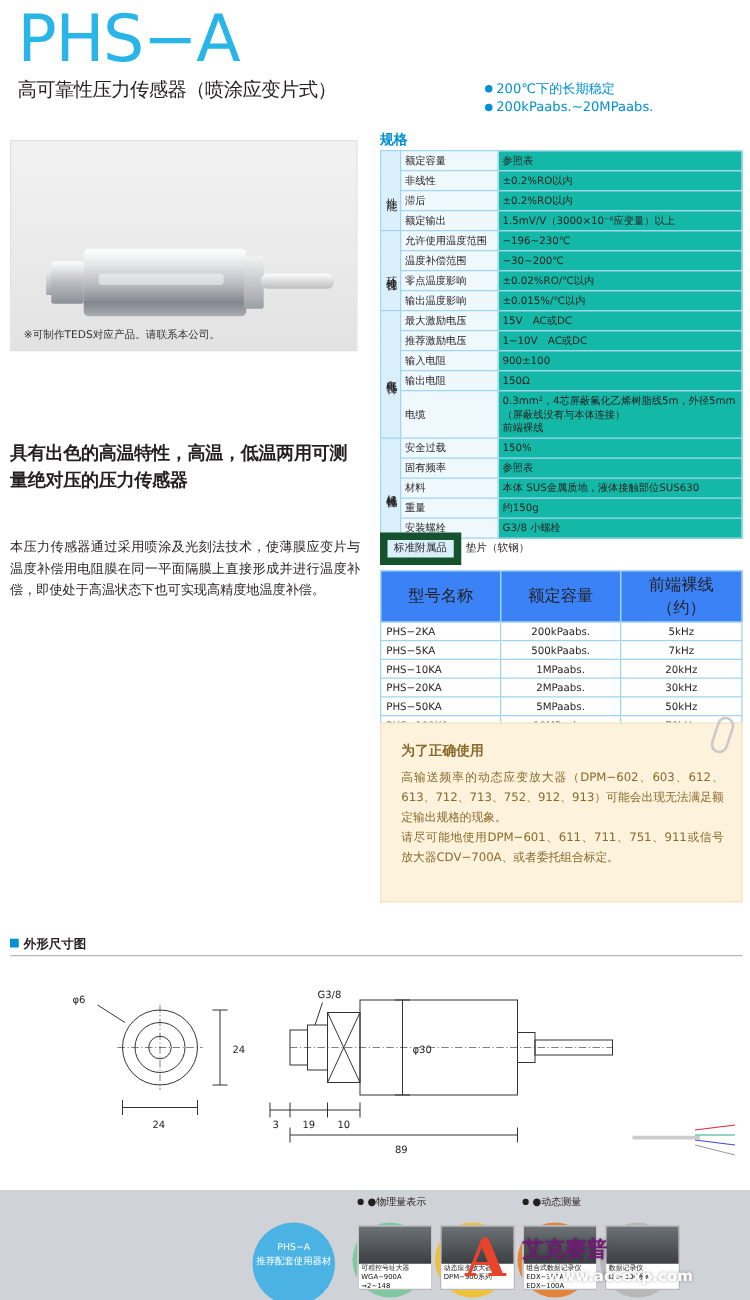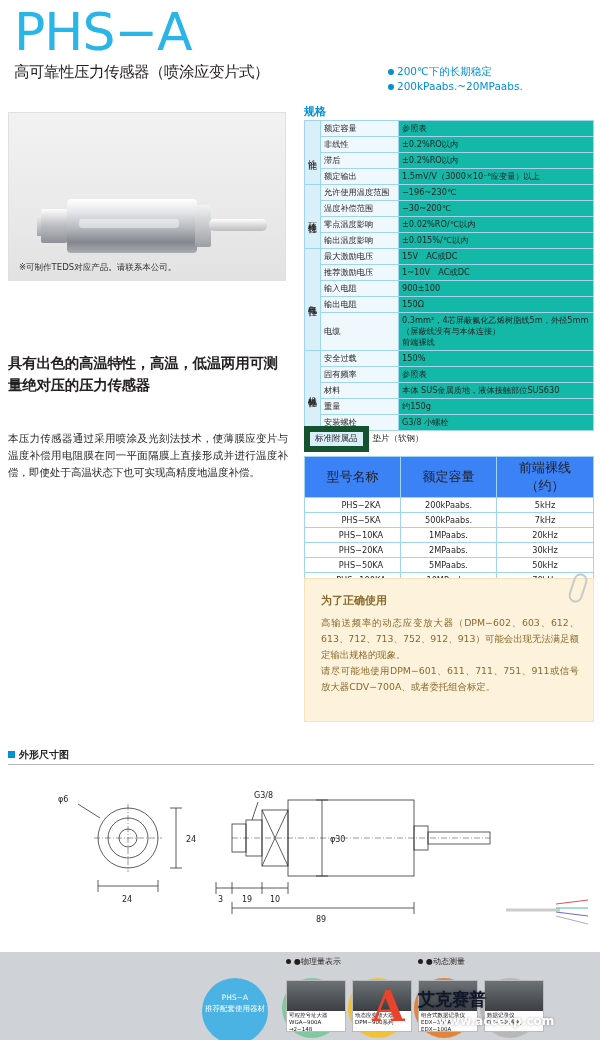--- a/index.html
+++ b/index.html
@@ -110,21 +110,21 @@
   
   .model-table {
     position:absolute; left:304px; top:456px; width:290px;
     font-size:8.2px;
   }
   .model-table td, .model-table th {
     border:1px solid #9fd5ef; padding:2px 4px; text-align:center;
     font-weight:normal;
   }
   .model-table th { background:#3b82f6; font-size:13px; }
-  .model-table td.left { text-align:center; padding-left:21px; }
+  .model-table td.left { text-align:left; padding-left:4px; }
   .model-table td { background:#fff; }
   
   .note-box {
     position:absolute; left:304px; top:578px; width:290px; height:144px;
     background:#fdf2dc; border:1px solid #f6e3bb;
   }
   .note-title {
     position:absolute; left:16px; top:14px; font-size:11px; color:#8a6a2a; font-weight:bold;
   }
   .note-body {
@@ -167,21 +167,21 @@
   .prod-c3 { left:418px; }
   .prod-c4 { left:484px; }
   .circ-dec {
     position:absolute; top:978px; width:60px; height:60px; border-radius:50%;
   }
   .watermark {
     position:absolute; left:372px; top:986px; width:224px; height:50px;
     pointer-events:none;
   }
   .wm-text {
-    position:absolute; left:46px; top:2px; font-size:17px; font-weight:bold; color:#0f172a;
+    position:absolute; left:46px; top:2px; font-size:17px; font-weight:bold; color:#701a75;
     text-shadow:0 0 3px rgba(0,0,0,.35);
   }
   .wm-url {
     position:absolute; left:66px; top:28px; font-size:12px; color:#ffffff; font-weight:bold;
     text-shadow:0 0 3px rgba(0,0,0,.35);
   }
   .wm-a {
     position:absolute; left:0px; top:0px; font-size:42px; color:#e8432b; font-weight:bold;
     font-family:"DejaVu Serif", serif; line-height:42px;
   }

